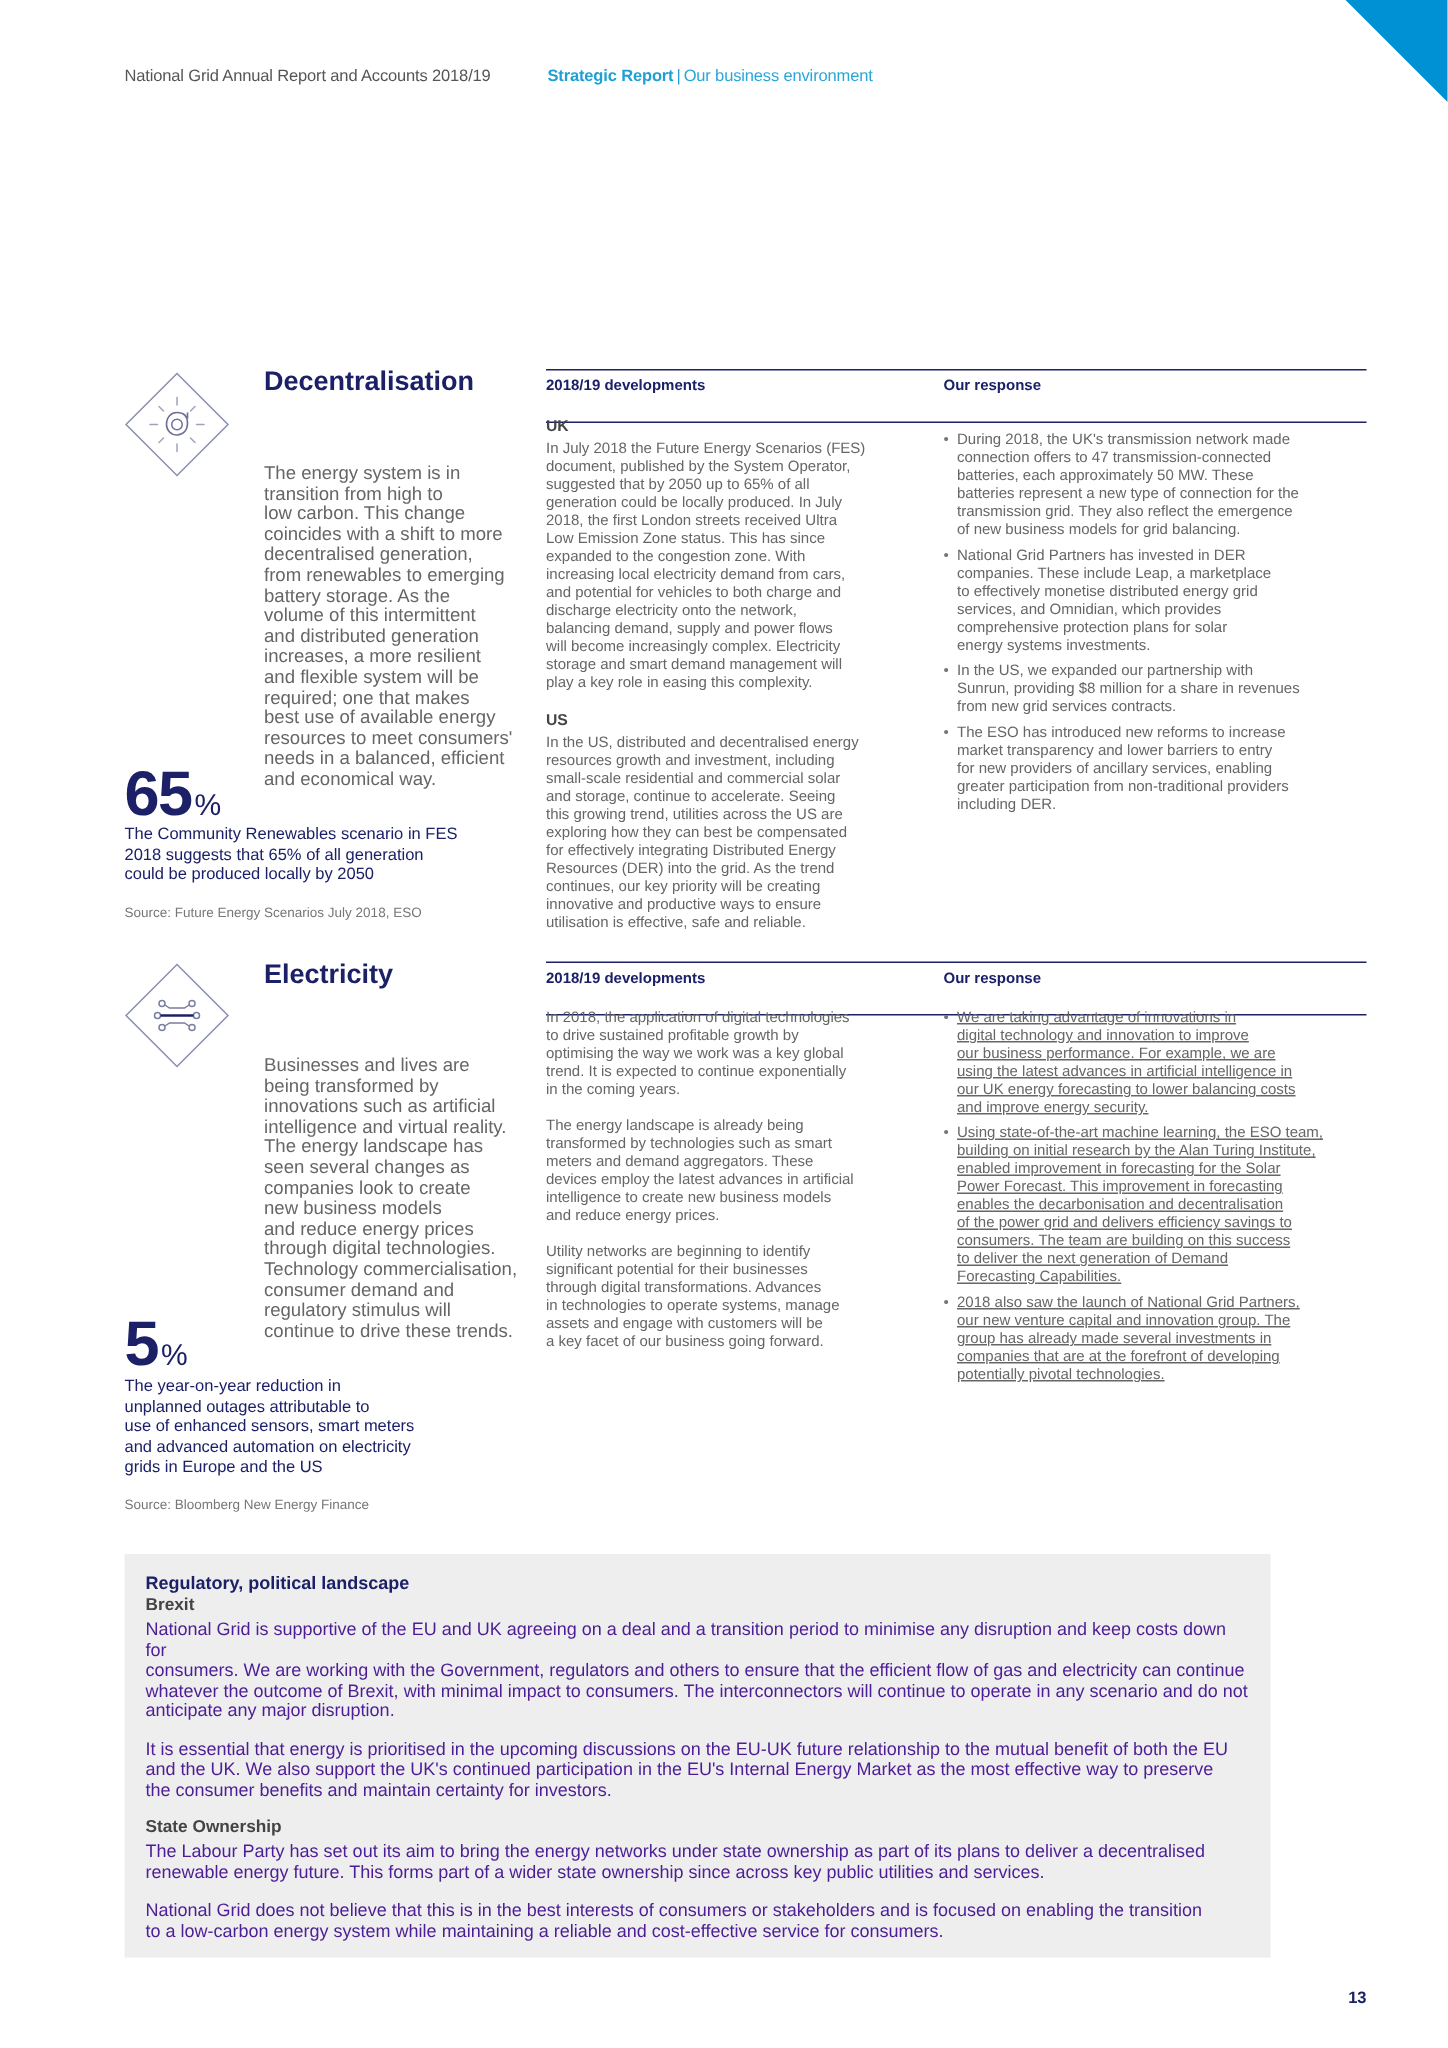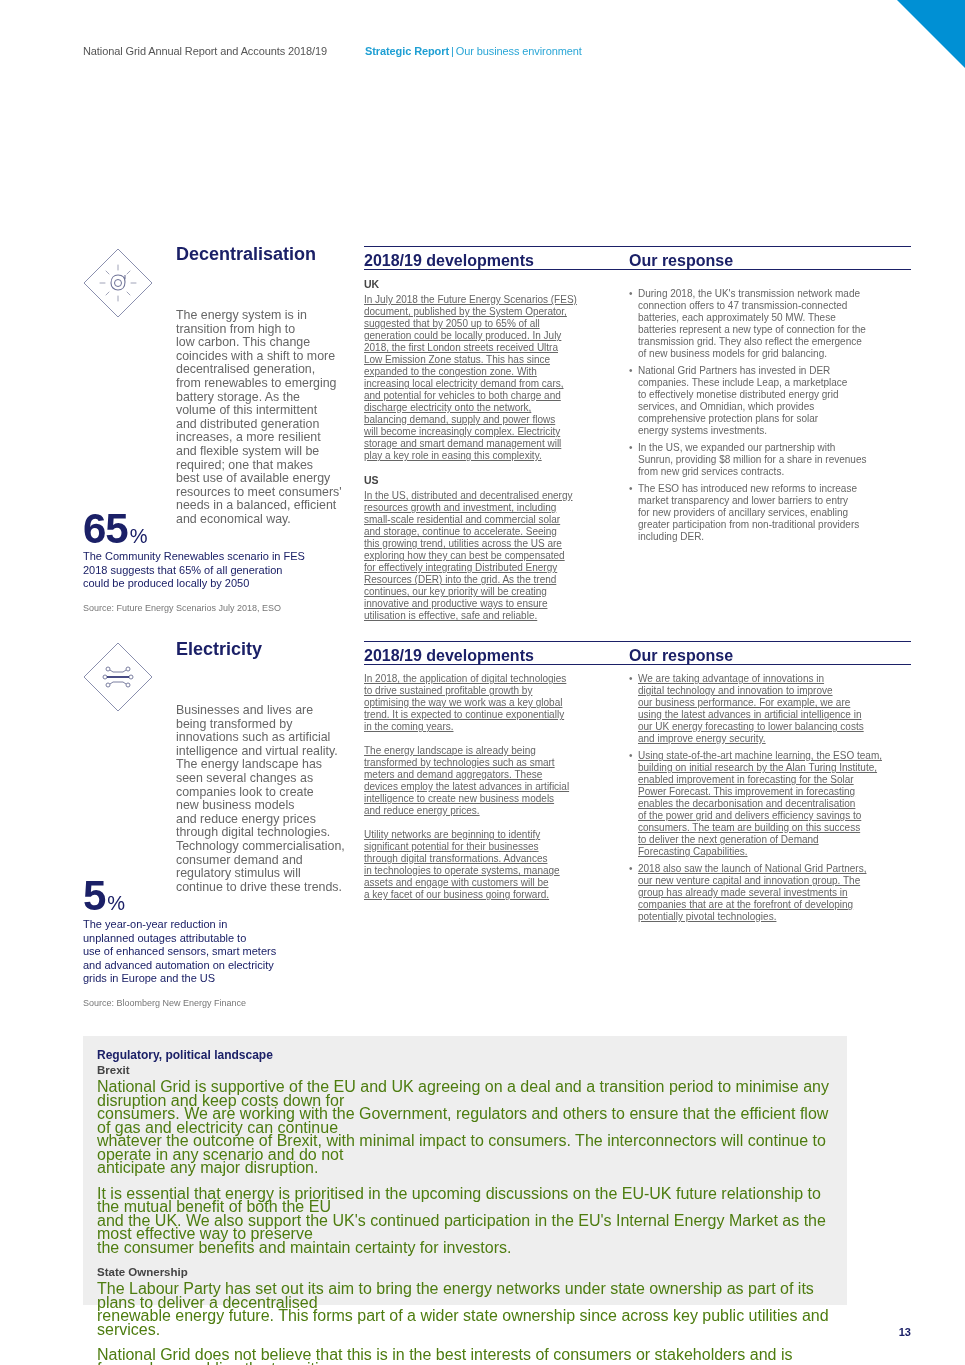--- a/index.html
+++ b/index.html
@@ -18,33 +18,33 @@
   .icon-diamond svg { width: 70px; height: 70px; display: block; }
 
   .sec-title { position: absolute; font-size: 18px; font-weight: bold; color: #1b2067; }
   .intro { position: absolute; font-size: 12.4px; line-height: 13.6px; color: #666; white-space: pre-line; margin-top: 43px; }
 
   .stat-num { position: absolute; font-size: 42px; font-weight: bold; color: #1b2067; line-height: 1; letter-spacing: -1px; }
   .stat-num .pct { font-size: 20px; font-weight: normal; letter-spacing: 0; margin-left: 2px; }
   .stat-desc { position: absolute; font-size: 11px; font-weight: normal; color: #1b2067; line-height: 13.6px; white-space: pre-line; }
   .stat-src { position: absolute; font-size: 9px; color: #777; }
 
-  .col-head { position: absolute; border-top: 1.5px solid #1b2067; border-bottom: 1.5px solid #1b2067; height: 24px;
-    font-size: 16px; font-weight: bold; color: #1b2067; padding-top: 5px; padding-left: 0; }
+  .col-head { position: absolute; border-top: 1.5px solid #1b2067; border-bottom: 1.5px solid #1b2067; height: 36px;
+    font-size: 10px; font-weight: bold; color: #1b2067; padding-top: 5px; padding-left: 0; }
   .col-body { position: absolute; font-size: 10px; line-height: 12px; color: #666; }
   .col-body .sub { font-weight: bold; color: #444; font-size: 10.5px; margin-bottom: 4px; }
-  .col-body p { margin-bottom: 12px; white-space: pre-line; text-decoration: underline; }
+  .col-body p { margin-bottom: 12px; white-space: pre-line; }
   .col-body ul { list-style: none; }
   .col-body li { position: relative; padding-left: 9px; margin-bottom: 5px; white-space: pre-line; }
   .col-body li::before { content: "•"; position: absolute; left: 0; top: 0; color: #777; }
 
   .reg-box { position: absolute; left: 83px; top: 1036px; width: 764px; height: 269px; background: #eeeeee; padding: 12px 14px; }
   .reg-title { font-size: 12px; font-weight: bold; color: #1b2067; margin-bottom: 2px; }
   .reg-sub { font-size: 11.5px; font-weight: bold; color: #444; margin-bottom: 4px; }
-  .reg-p { font-size: 16px; line-height: 13.5px; color: #4d7c0f; white-space: pre-line; margin-bottom: 12px; }
+  .reg-p { font-size: 12px; line-height: 13.5px; color: #4c1d95; white-space: pre-line; margin-bottom: 12px; }
   .reg-p.last { margin-bottom: 10px; }
 
   .page-num { position: absolute; right: 54px; top: 1326px; font-size: 11px; font-weight: bold; color: #1b2067; }
 </style>
 </head>
 <body>
 
 <div class="corner"></div>
 
 <div class="hdr-left">National Grid Annual Report and Accounts 2018/19</div>

